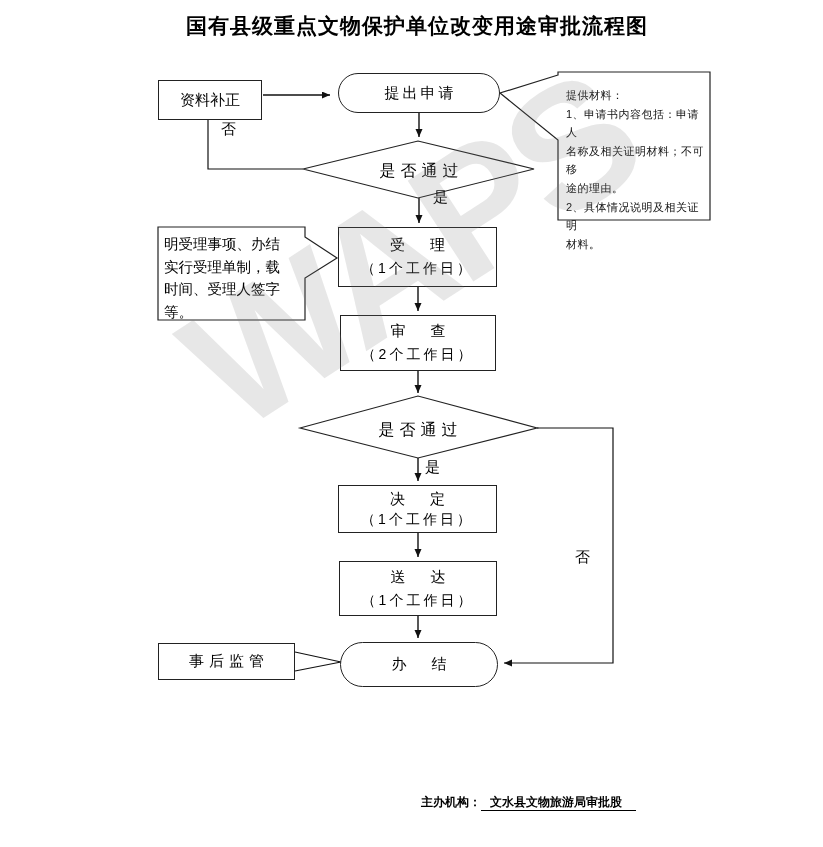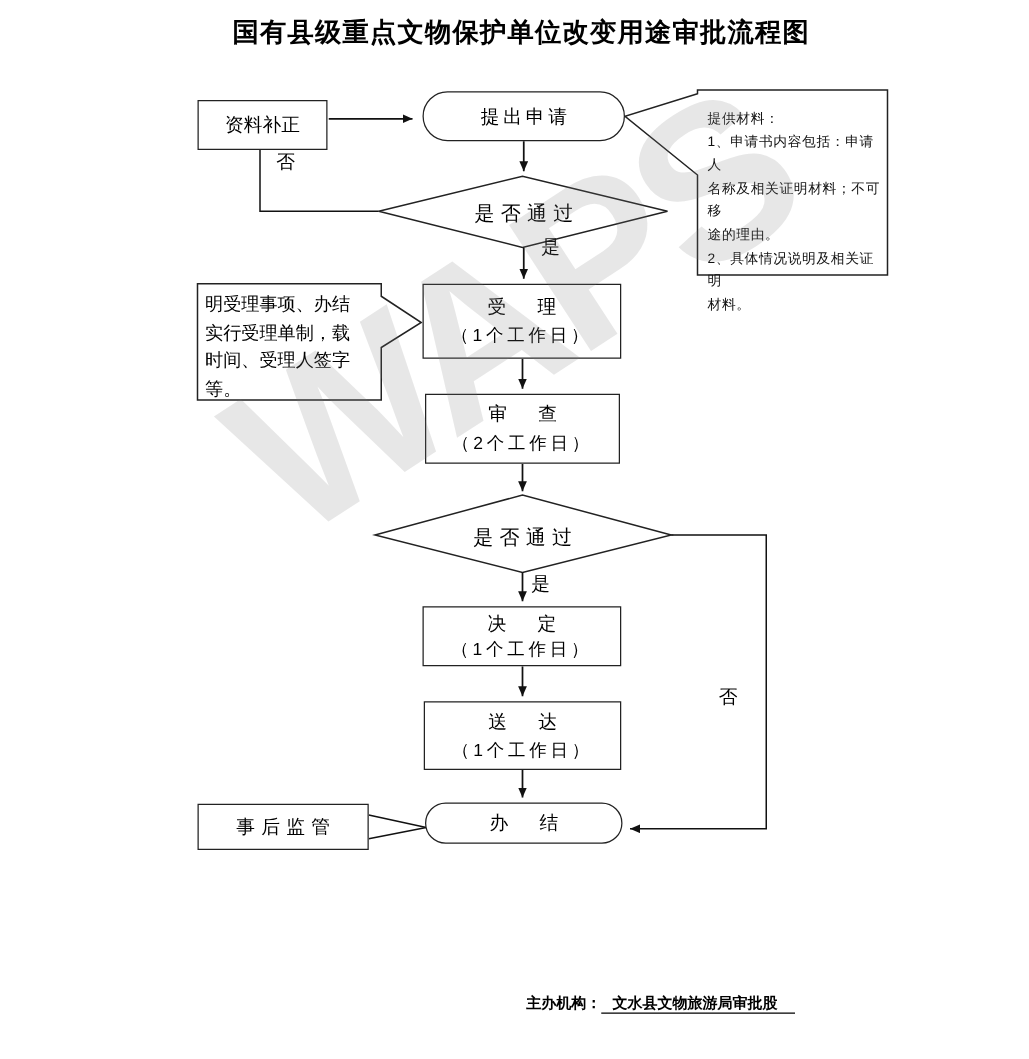--- a/index.html
+++ b/index.html
@@ -110,21 +110,21 @@
   <div class="node" style="left:338px;top:485px;width:159px;height:48px;">
     <span class="ls5">决　定</span>
     <span class="sub" style="margin-top:2px;">（1个工作日）</span>
   </div>
 
   <div class="node" style="left:339px;top:561px;width:158px;height:55px;justify-content:center;">
     <span class="ls5">送　达</span>
     <span class="sub">（1个工作日）</span>
   </div>
 
-  <div class="node stadium" style="left:340px;top:642px;width:158px;height:33px;border-radius:23px;">
+  <div class="node stadium" style="left:340px;top:642px;width:158px;height:45px;border-radius:23px;">
     <span class="ls5">办　结</span>
   </div>
 
   <div class="node" style="left:158px;top:643px;width:137px;height:37px;">
     <span class="ls5">事后监管</span>
   </div>
 
   <div class="branch" style="left:221px;top:120px;">否</div>
   <div class="branch" style="left:433px;top:188px;">是</div>
   <div class="branch" style="left:425px;top:458px;">是</div>

